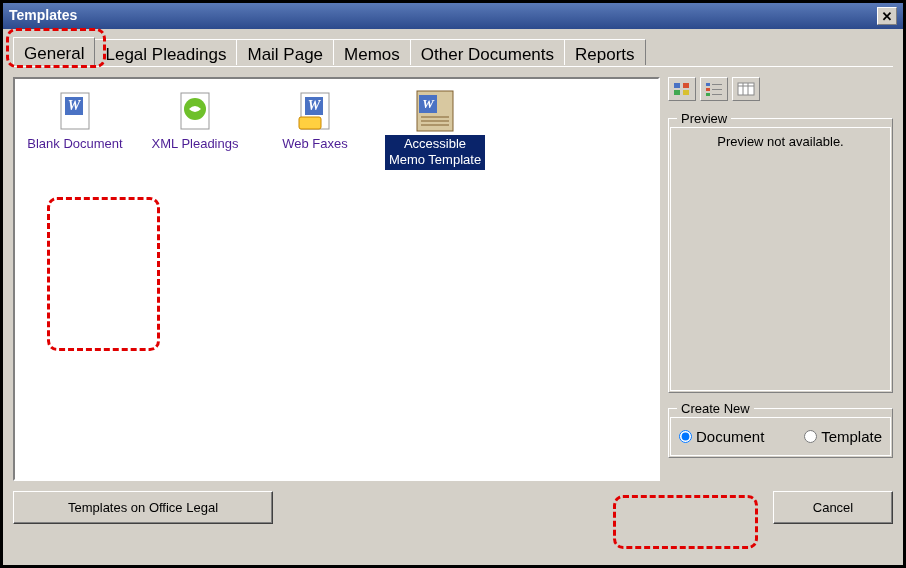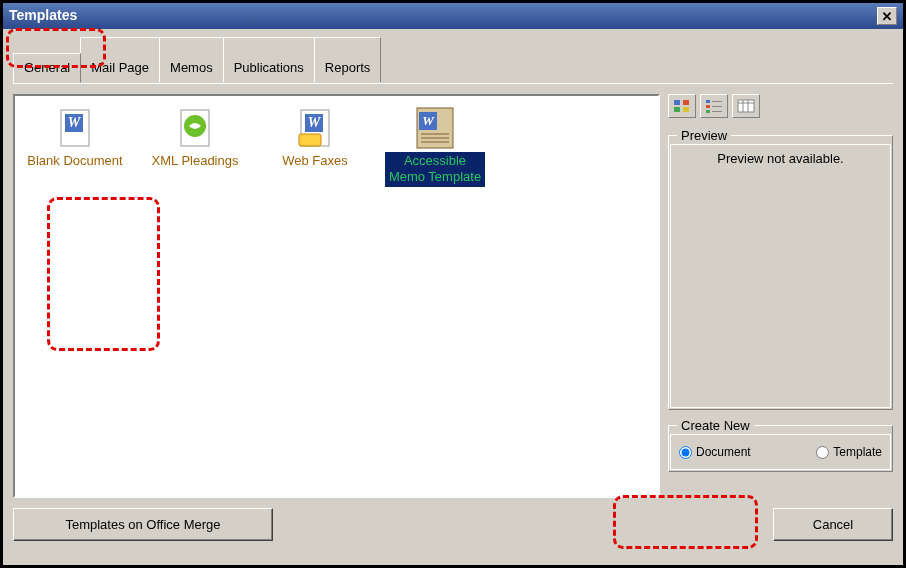--- a/index.html
+++ b/index.html
@@ -52,22 +52,22 @@
     align-items: flex-end;
     position: relative;
     z-index: 2;
   }
   .tab {
     background: #d4d0c8;
     border: 1px solid #808080;
     border-top-color: #fff;
     border-left-color: #fff;
     border-bottom: none;
-    padding: 22px 10px;
-    font-size: 13px;
+    padding: 5px 10px;
+    font-size: 17px;
     margin-right: -1px;
     cursor: pointer;
     height: 26px;
     position: relative;
   }
   .tab.active {
     height: 29px;
     padding-top: 6px;
     background: #d4d0c8;
     border-bottom: 1px solid #d4d0c8;
@@ -109,27 +109,27 @@
     width: 44px;
     height: 44px;
     display: flex;
     align-items: center;
     justify-content: center;
   }
   .template-item .label {
     text-align: center;
     font-size: 13px;
     line-height: 1.25;
-    color: #a16207;
+    color: #4c1d95;
     margin-top: 2px;
     padding: 1px 2px;
   }
   .template-item.selected .label {
     background: #0a246a;
-    color: #22c55e;
+    color: #ffffff;
   }
 
   .right-pane {
     width: 225px;
     display: flex;
     flex-direction: column;
   }
   .view-btns {
     display: flex;
     gap: 4px;
@@ -176,21 +176,21 @@
     justify-content: center;
     font-size: 13px;
   }
   .radio-row {
     display: flex;
     align-items: center;
     gap: 6px;
     padding: 4px 2px;
   }
   .radio-row label {
-    font-size: 12px;
+    font-size: 15px;
     cursor: pointer;
   }
   .radio-row .rg {
     display: flex;
     align-items: center;
     gap: 4px;
   }
 
   .bottom-row {
     display: flex;
@@ -234,23 +234,24 @@
   <span>Templates</span>
   <div class="close-btn">
     <span>✕</span>
   </div>
 </div>
 
 <div class="dialog-body">
 
   <div class="tab-row">
     <div class="tab active"><span>General</span></div>
+    <div class="tab"><span>Legal Pleadings</span></div>
     <div class="tab"><span>Mail Page</span></div>
     <div class="tab"><span>Memos</span></div>
-    <div class="tab"><span>Publications</span></div>
+    <div class="tab"><span>Other Documents</span></div>
     <div class="tab"><span>Reports</span></div>
   </div>
 
   <div class="content-area">
 
     <div class="template-list">
 
       <div class="template-item">
         <div class="icon-box">
           <svg width="40" height="40">
@@ -352,21 +353,21 @@
             <label>Template</label>
           </div>
         </div>
       </fieldset>
 
     </div>
   </div>
 
   <div class="bottom-row">
     <button class="push-btn" style="min-width:260px">
-      <span>Templates on Office Merge</span>
+      <span>Templates on Office Legal</span>
     </button>
     <div class="btn-group">
       <button class="push-btn" style="min-width:120px">
         <span>Cancel</span>
       </button>
     </div>
   </div>
 
 </div>
 

